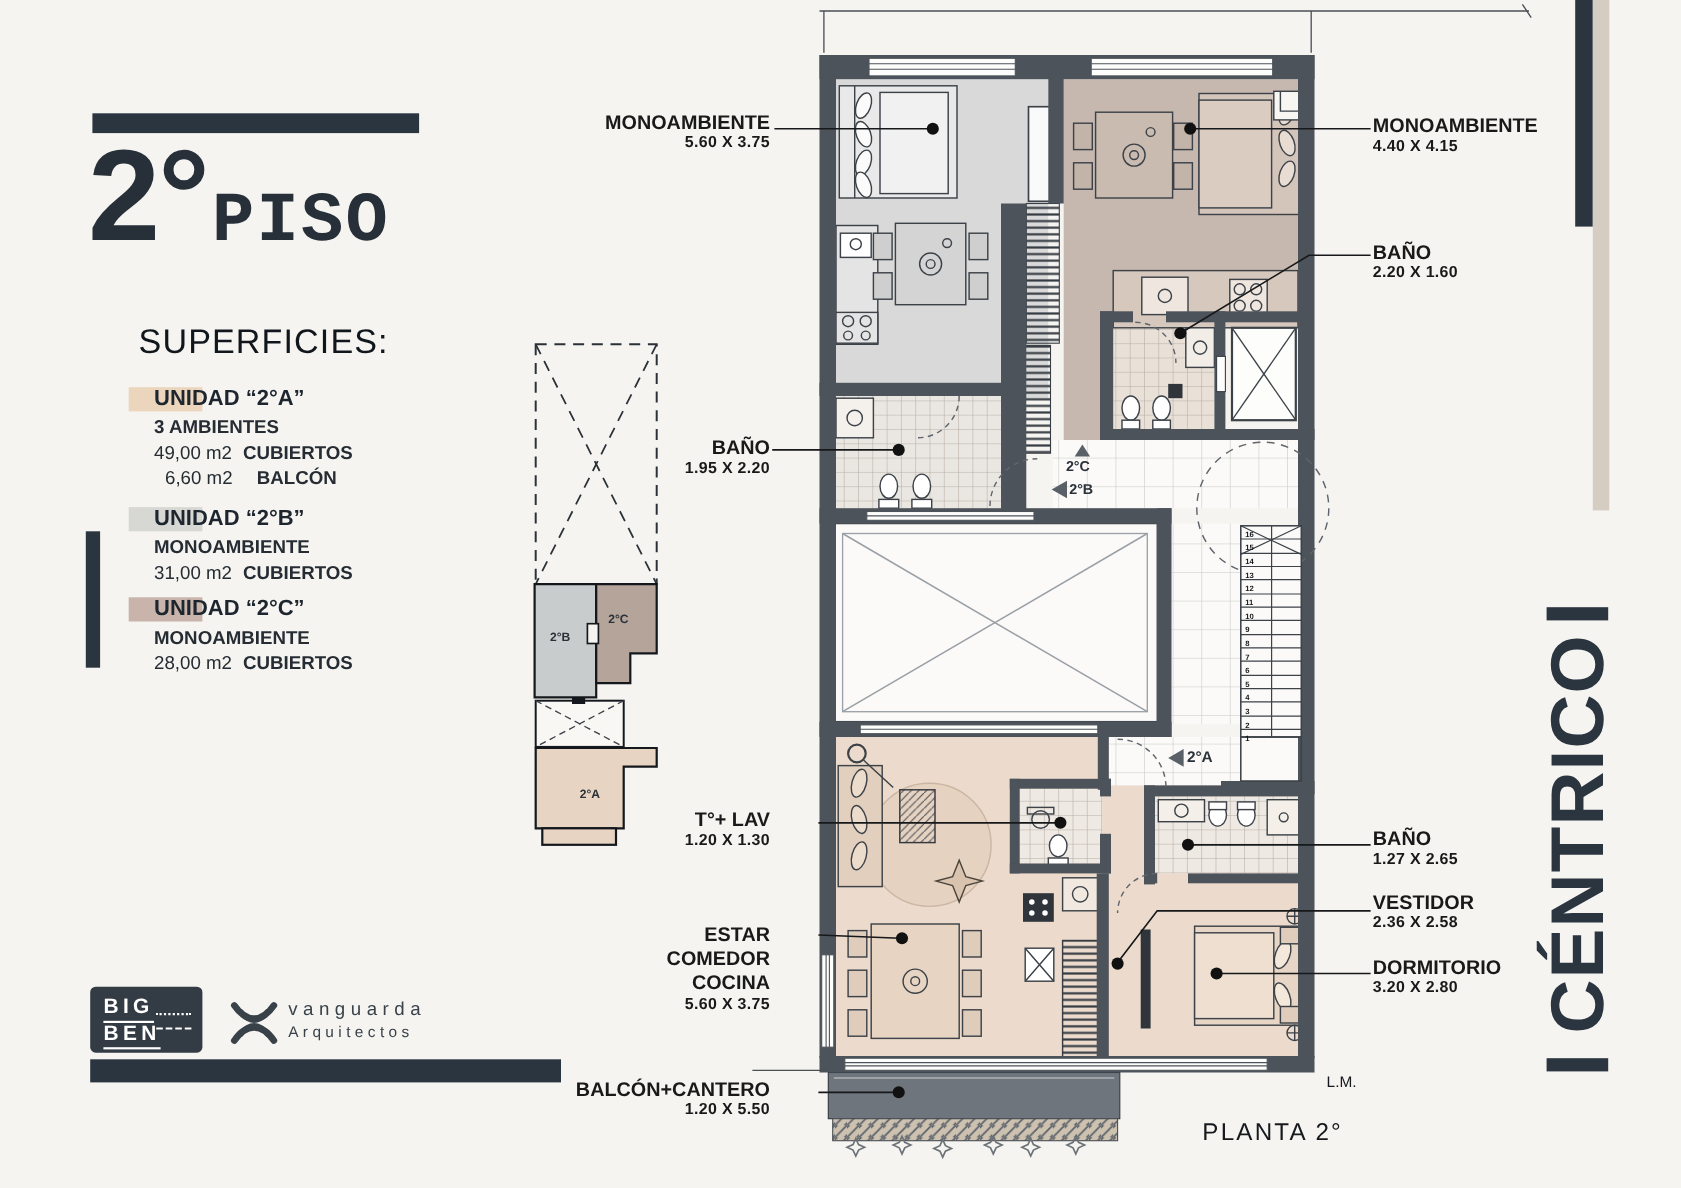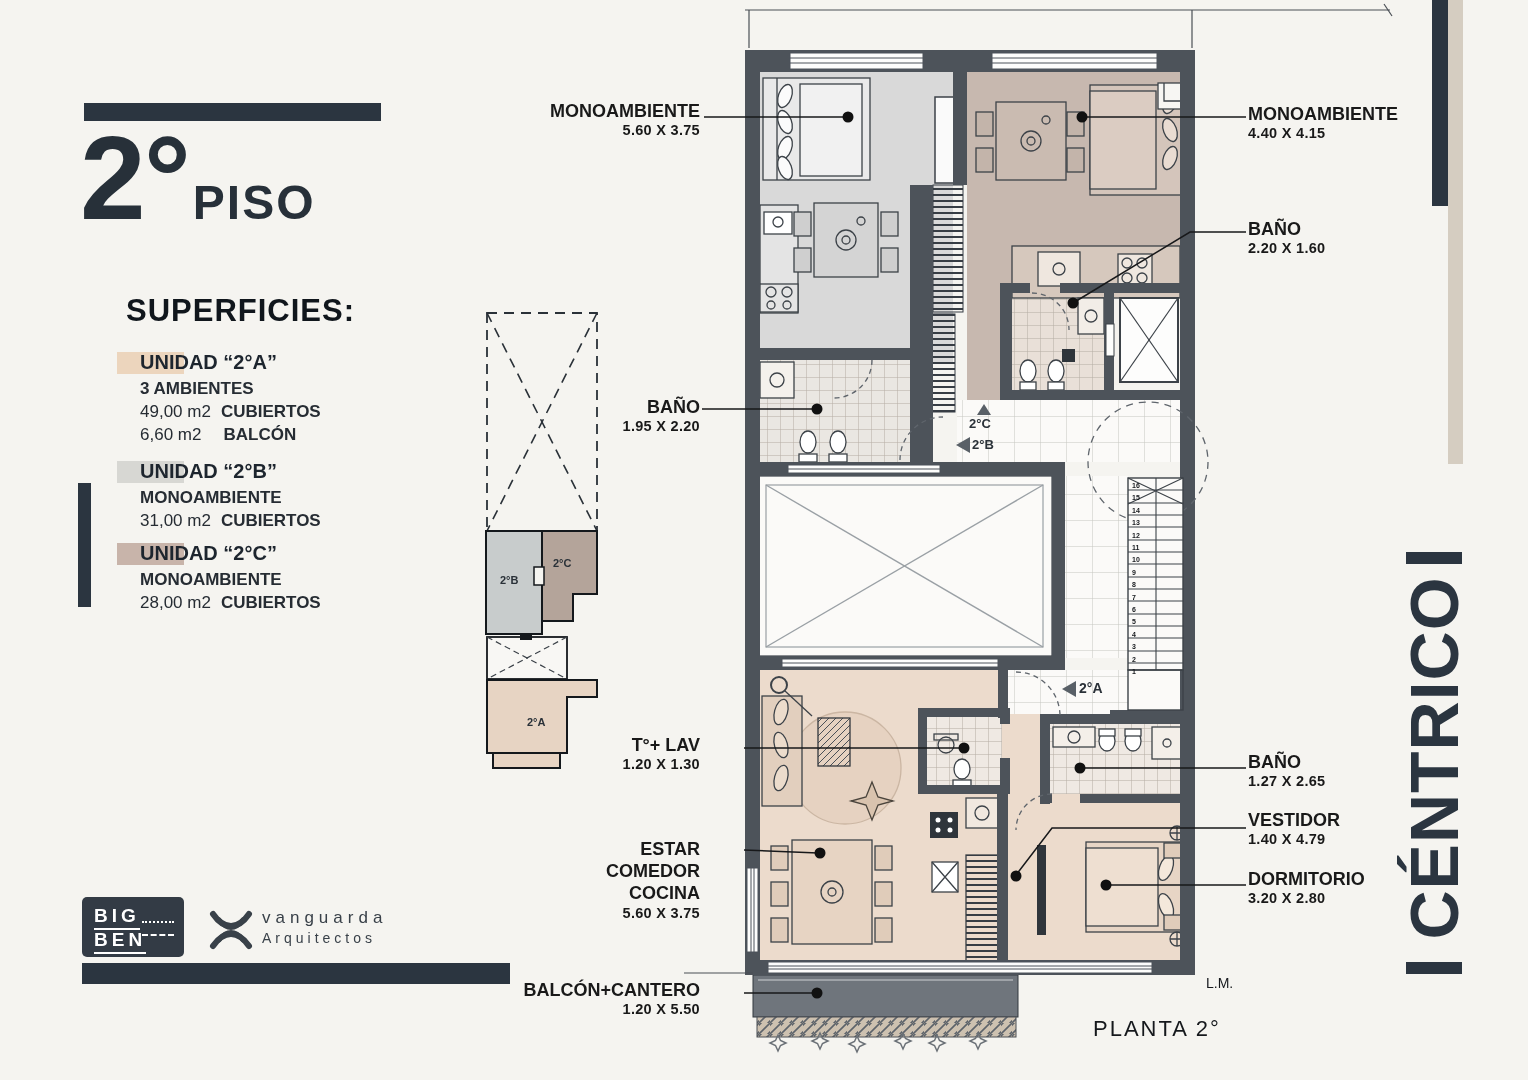--- a/index.html
+++ b/index.html
@@ -6,29 +6,29 @@
   .page{position:relative;width:1528px;height:1080px;background:#f5f4f0;
         font-family:"Liberation Sans",sans-serif;overflow:hidden;}
   .abs{position:absolute;}
   .bar{background:#2b3540;}
   svg{position:absolute;left:0;top:0;}
 
   
   .title{position:absolute;left:80px;top:119px;display:flex;align-items:baseline;
          color:#273039;font-weight:bold;}
   .t-num{font-size:118px;line-height:1;letter-spacing:-2px;}
-  .t-word{font-size:48px;line-height:1;margin-left:4px;letter-spacing:2px;}
-  .sup-heading{position:absolute;left:126px;top:293px;font-size:31px;font-weight:bold;
+  .t-word{font-size:64px;line-height:1;margin-left:4px;letter-spacing:2px;font-family:Liberation Mono, monospace;}
+  .sup-heading{position:absolute;left:126px;top:293px;font-size:31px;font-weight:normal;
                color:#10161c;letter-spacing:1px;}
 
   .chip{position:absolute;width:67px;height:22px;}
   .unit-name{position:absolute;font-size:20px;font-weight:bold;color:#1d252e;}
   .unit-line{position:absolute;font-size:17px;font-weight:bold;color:#262c33;}
   .unit-line .val{font-weight:normal;margin-right:10px;margin-top:30px;}
-  .unit-line .valw{font-weight:normal;margin-right:22px;}
+  .unit-line .valw{font-weight:normal;margin-right:22px;margin-left:10px;}
 
   
   .plan-label{position:absolute;width:200px;font-weight:bold;color:#191919;
               font-size:18px;line-height:20px;}
   .plan-label .dims{font-size:14.5px;line-height:18px;letter-spacing:0.3px;}
   .pl-left{text-align:right;}
   .pl-right{text-align:left;}
   .estar{line-height:22px;}
 
   .mark{position:absolute;font-weight:bold;color:#2a3138;}
@@ -462,21 +462,21 @@
 <div class="plan-label pl-right" style="left:1248px;top:219px">
   <div>BAÑO</div>
   <div class="dims">2.20 X 1.60</div>
 </div>
 <div class="plan-label pl-right" style="left:1248px;top:752px">
   <div>BAÑO</div>
   <div class="dims">1.27 X 2.65</div>
 </div>
 <div class="plan-label pl-right" style="left:1248px;top:810px">
   <div>VESTIDOR</div>
-  <div class="dims">1.40 X 4.79</div>
+  <div class="dims">2.36 X 2.58</div>
 </div>
 <div class="plan-label pl-right" style="left:1248px;top:869px">
   <div>DORMITORIO</div>
   <div class="dims">3.20 X 2.80</div>
 </div>
 
 <div class="mark" style="left:969px;top:416px;font-size:13px">2°C</div>
 <div class="mark" style="left:972px;top:437px;font-size:13px">2°B</div>
 <div class="mark" style="left:1079px;top:680px;font-size:14px">2°A</div>
 

